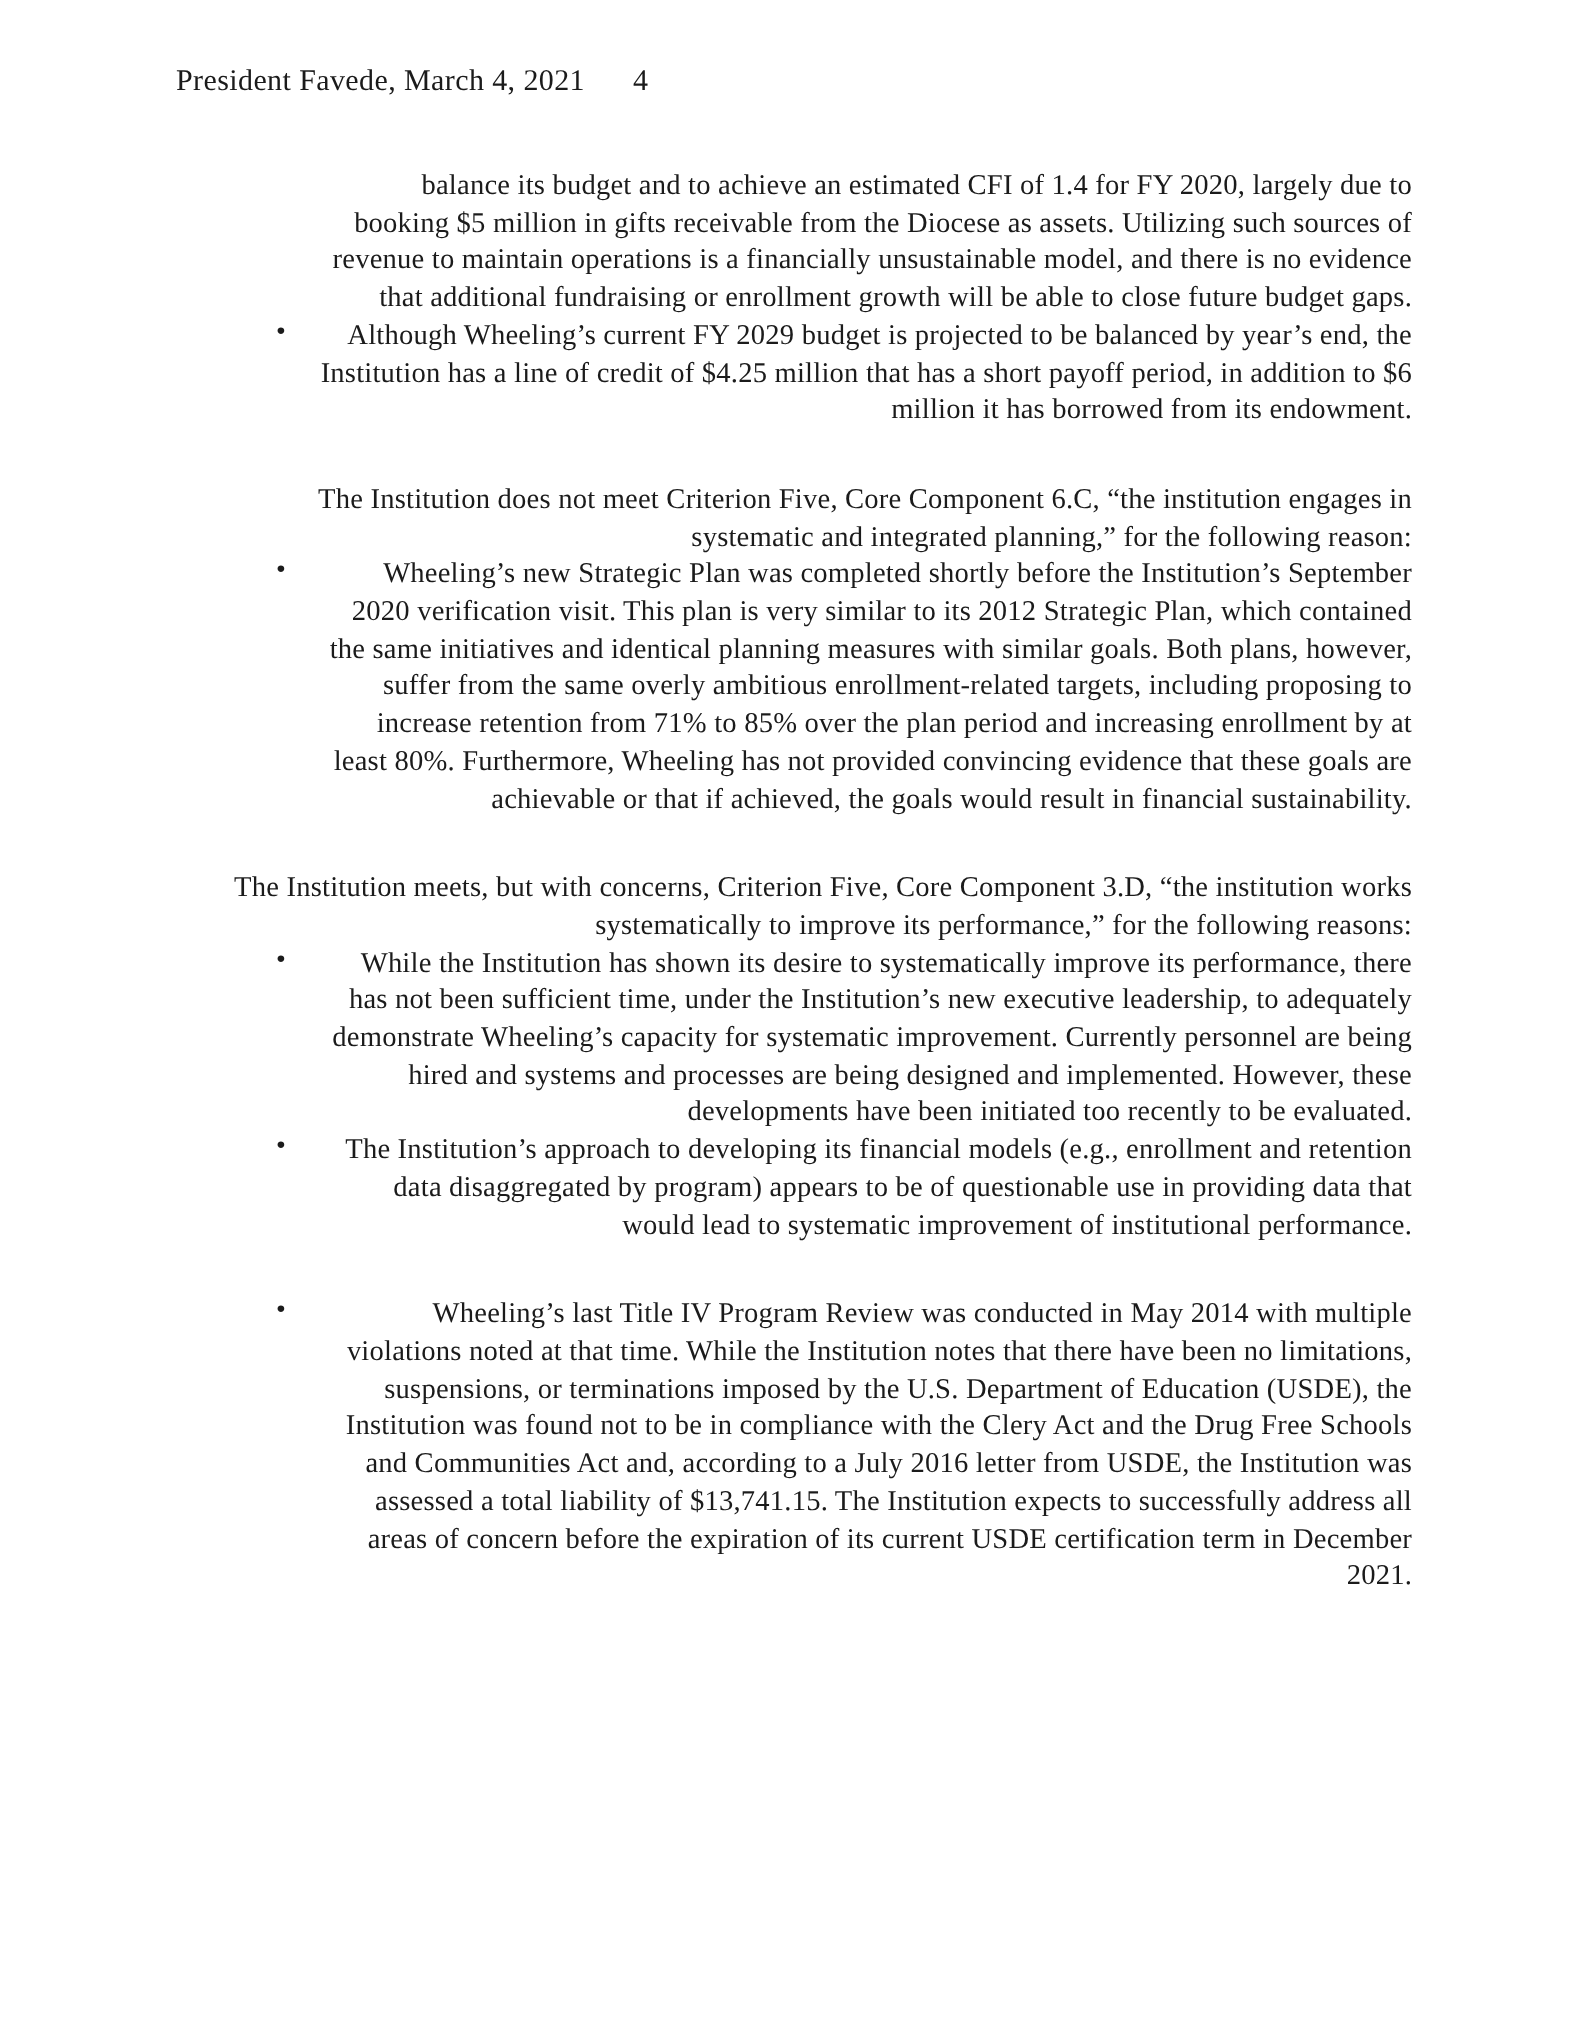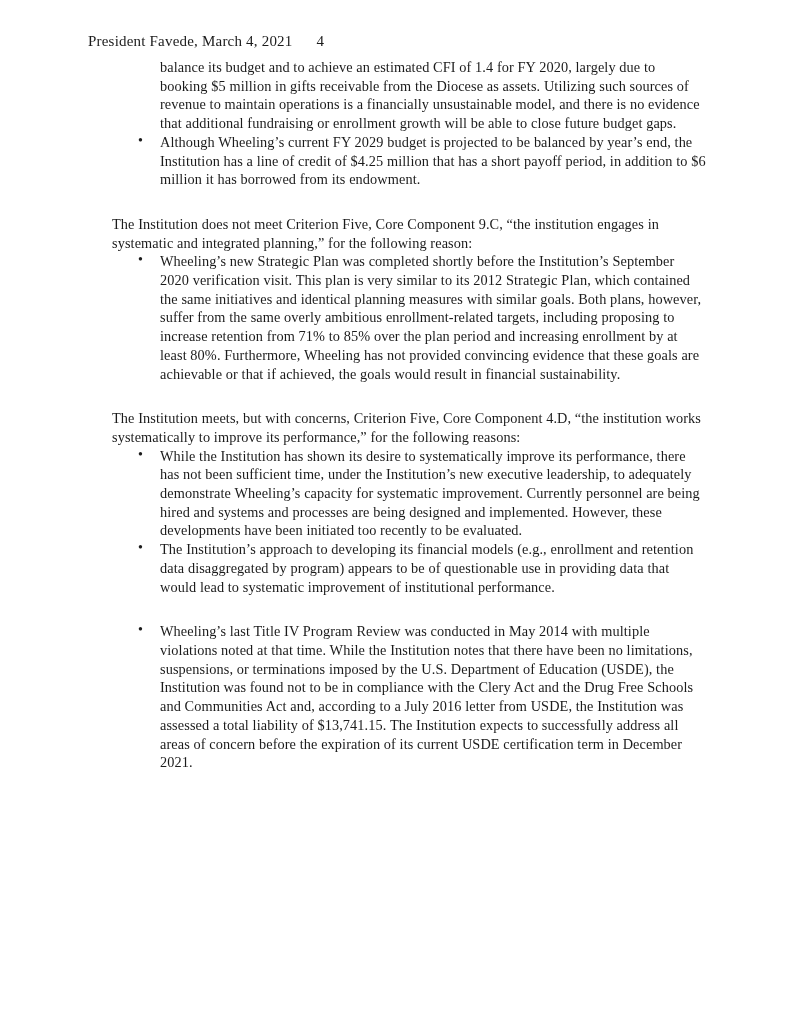--- a/index.html
+++ b/index.html
@@ -22,26 +22,27 @@
     left: 88px;
     font-size: 15px;
     letter-spacing: 0.2px;
     white-space: nowrap;
   }
   .page-header .page-num {
     margin-left: 24px;
   }
   .content {
     position: absolute;
-    top: 58px;
+    top: 84px;
     left: 112px;
     width: 594px;
     font-size: 14.3px;
     line-height: 18.7px;
     letter-spacing: 0.1px;
+    text-align: right;
   }
   .section { margin: 0 0 26px 0; }
   .section p.intro {
     margin: 0;
     padding: 0;
   }
   ul.items {
     list-style: none;
     margin: 0 0 0 24px;
     padding: 0;
@@ -74,30 +75,30 @@
         <li class="no-bullet">
           <span>balance its budget and to achieve an estimated CFI of 1.4 for FY 2020, largely due to booking $5 million in gifts receivable from the Diocese as assets. Utilizing such sources of revenue to maintain operations is a financially unsustainable model, and there is no evidence that additional fundraising or enrollment growth will be able to close future budget gaps.</span>
         </li>
         <li>
           <span class="dot">•</span><span>Although Wheeling’s current FY 2029 budget is projected to be balanced by year’s end, the Institution has a line of credit of $4.25 million that has a short payoff period, in addition to $6 million it has borrowed from its endowment.</span>
         </li>
       </ul>
     </div>
 
     <div class="section">
-      <p class="intro">The Institution does not meet Criterion Five, Core Component 9.C, “the institution engages in systematic and integrated planning,” for the following reason:</p>
+      <p class="intro">The Institution does not meet Criterion Five, Core Component 6.C, “the institution engages in systematic and integrated planning,” for the following reason:</p>
       <ul class="items">
         <li>
           <span class="dot">•</span><span>Wheeling’s new Strategic Plan was completed shortly before the Institution’s September 2020 verification visit. This plan is very similar to its 2012 Strategic Plan, which contained the same initiatives and identical planning measures with similar goals. Both plans, however, suffer from the same overly ambitious enrollment-related targets, including proposing to increase retention from 71% to 85% over the plan period and increasing enrollment by at least 80%. Furthermore, Wheeling has not provided convincing evidence that these goals are achievable or that if achieved, the goals would result in financial sustainability.</span>
         </li>
       </ul>
     </div>
 
     <div class="section">
-      <p class="intro">The Institution meets, but with concerns, Criterion Five, Core Component 4.D, “the institution works systematically to improve its performance,” for the following reasons:</p>
+      <p class="intro">The Institution meets, but with concerns, Criterion Five, Core Component 3.D, “the institution works systematically to improve its performance,” for the following reasons:</p>
       <ul class="items">
         <li>
           <span class="dot">•</span><span>While the Institution has shown its desire to systematically improve its performance, there has not been sufficient time, under the Institution’s new executive leadership, to adequately demonstrate Wheeling’s capacity for systematic improvement. Currently personnel are being hired and systems and processes are being designed and implemented. However, these developments have been initiated too recently to be evaluated.</span>
         </li>
         <li>
           <span class="dot">•</span><span>The Institution’s approach to developing its financial models (e.g., enrollment and retention data disaggregated by program) appears to be of questionable use in providing data that would lead to systematic improvement of institutional performance.</span>
         </li>
       </ul>
     </div>
 

